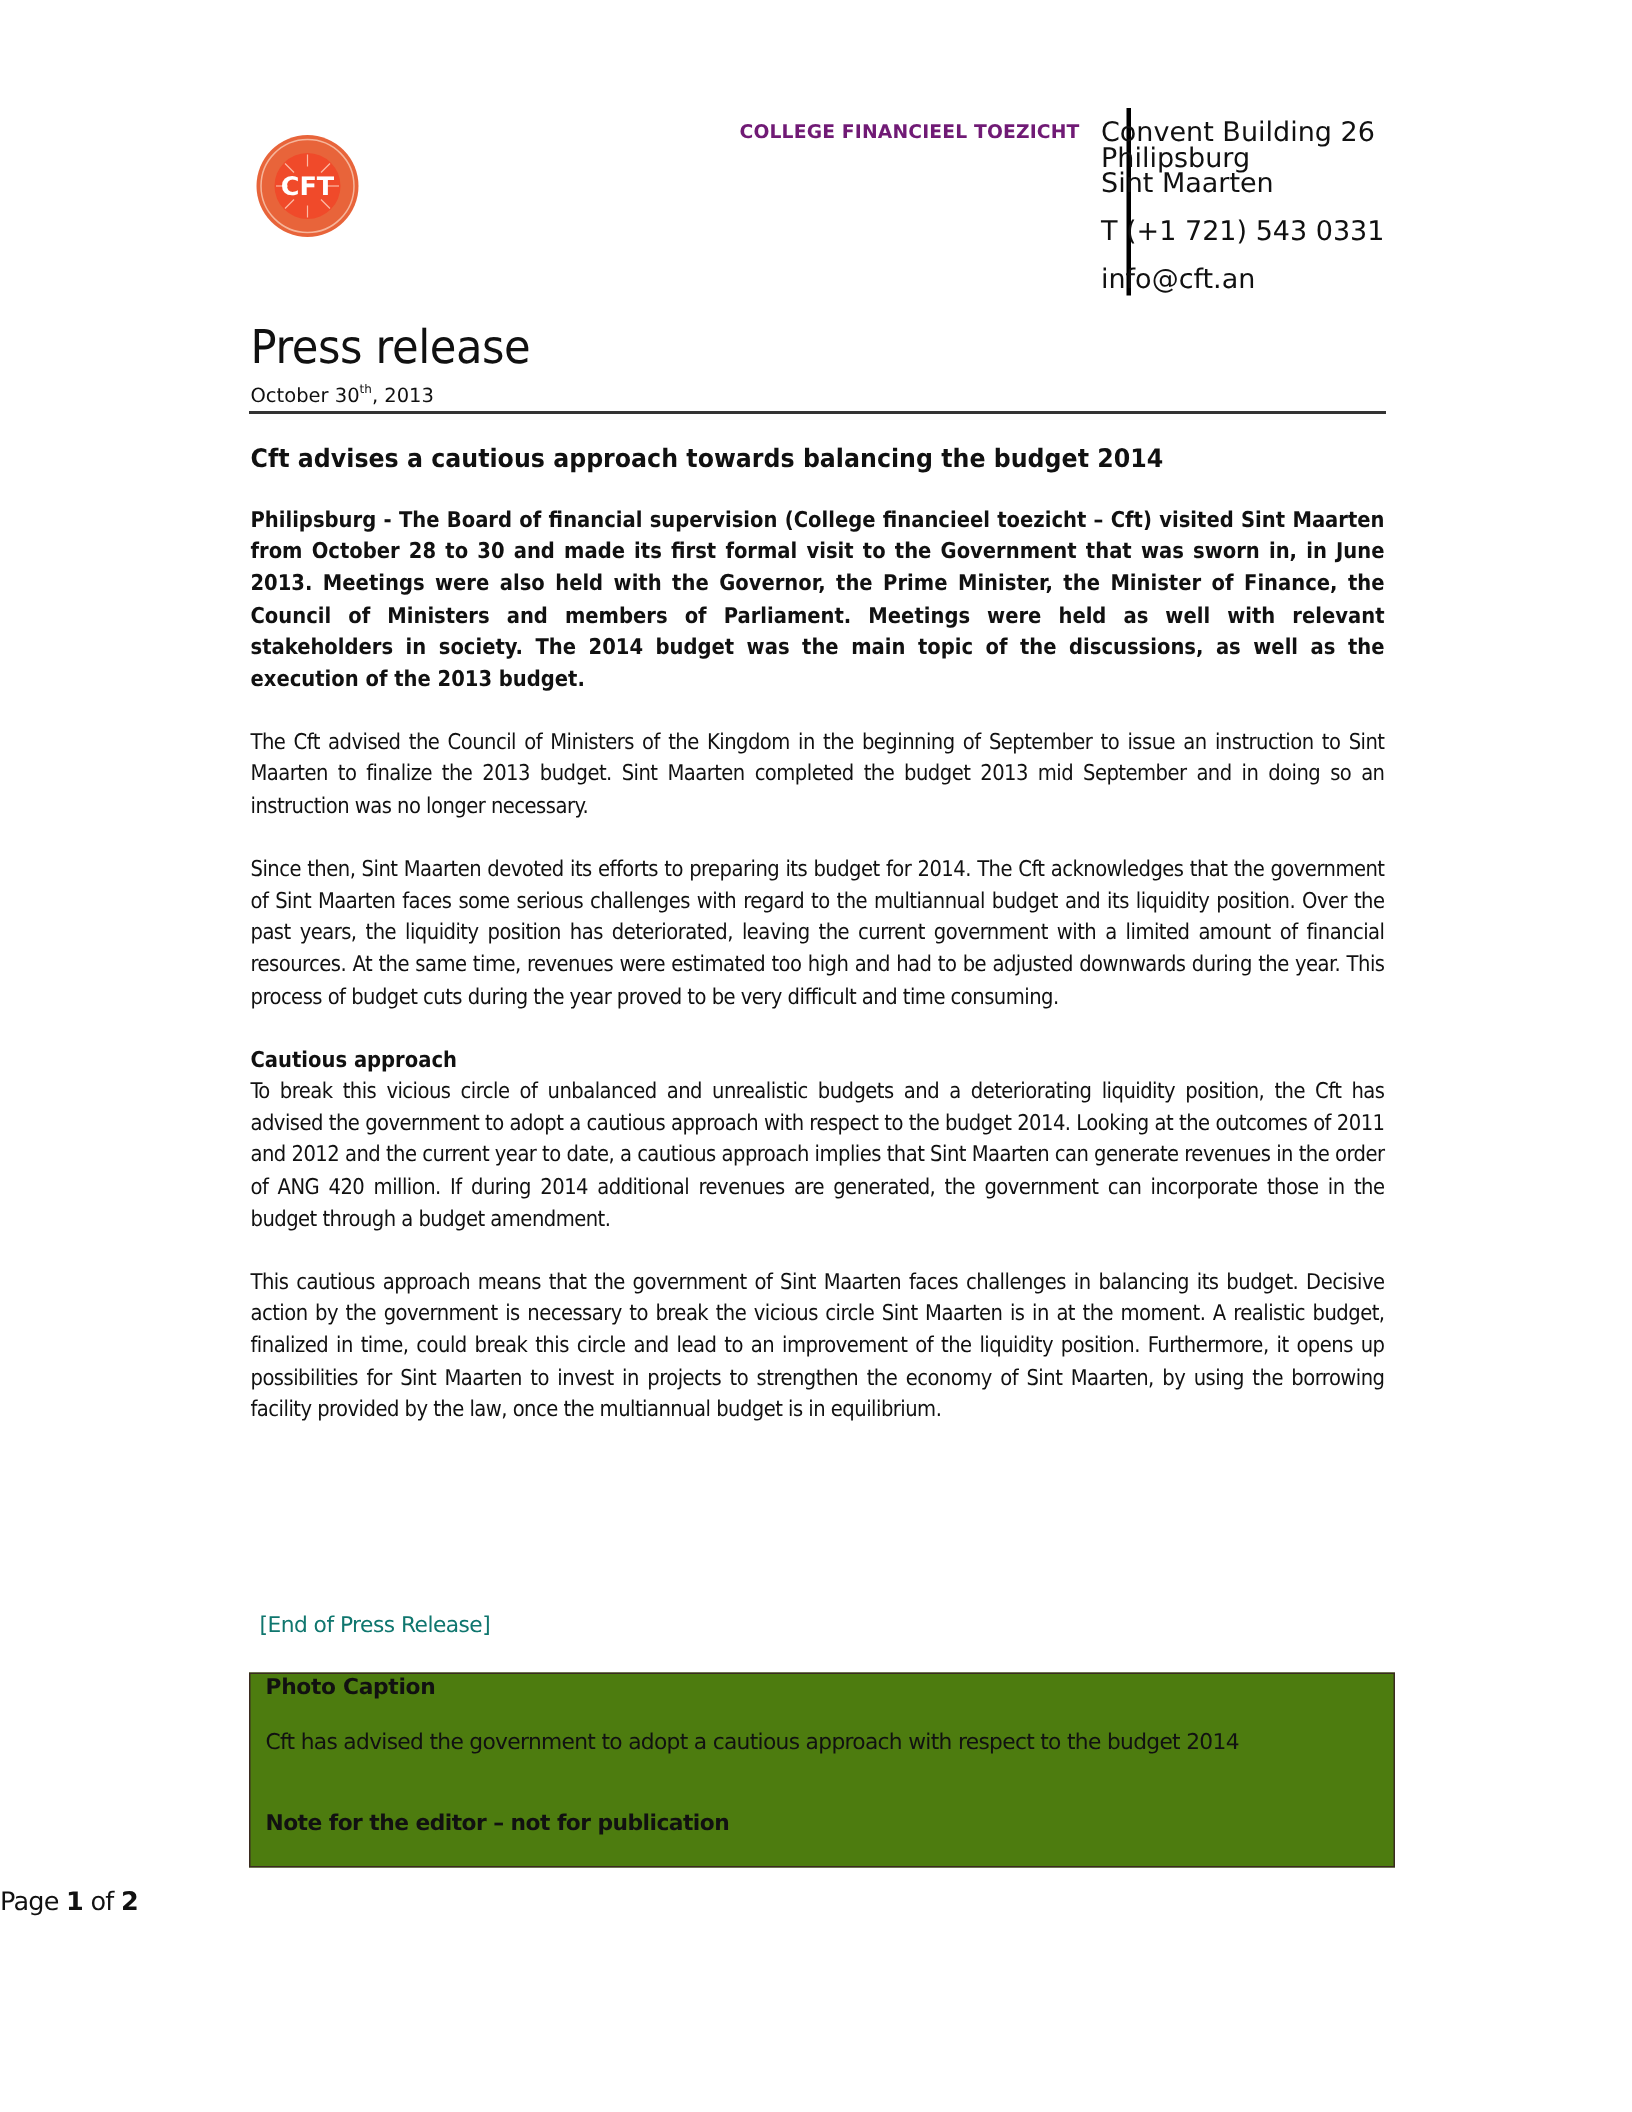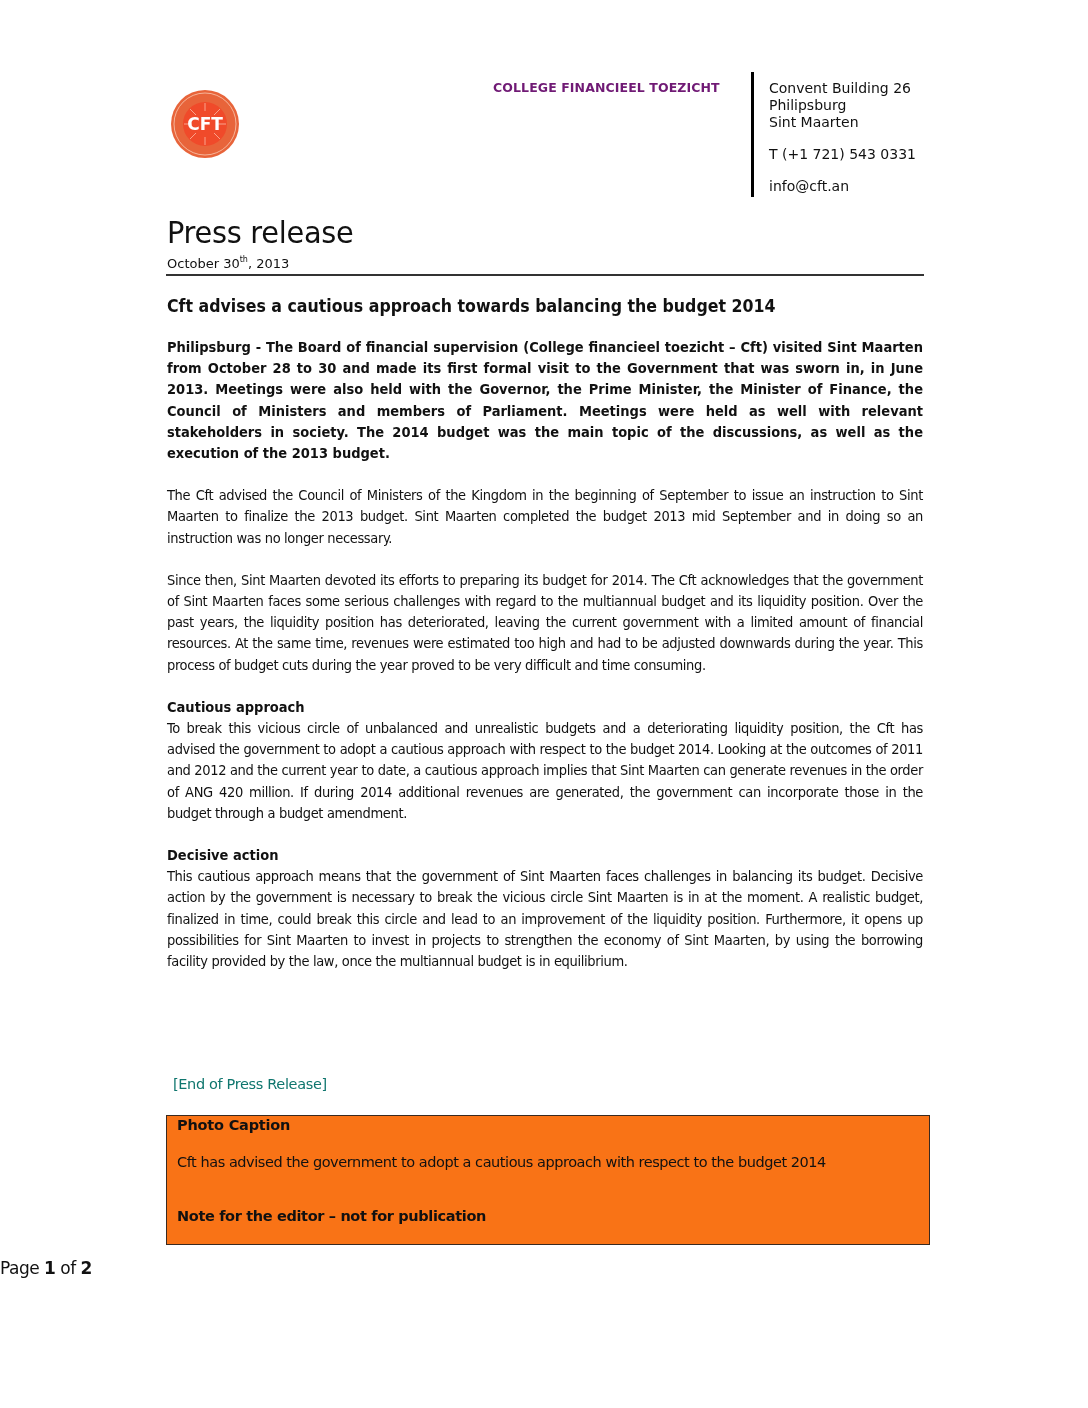--- a/index.html
+++ b/index.html
@@ -2,39 +2,39 @@
 <html><head>
   <meta charset="utf-8">
   <style>
     * { box-sizing: border-box; margin: 0; padding: 0; }
     html, body { width: 1088px; height: 1408px; background: #ffffff; }
     body { position: relative; font-family: "DejaVu Sans", sans-serif; color: #111; overflow: hidden; }
 
     .logo { position: absolute; left: 170px; top: 89px; width: 70px; height: 70px; }
     .org-name { position: absolute; left: 493px; top: 80px; font-family: "DejaVu Sans", sans-serif; font-weight: bold; font-size: 12.5px; letter-spacing: 0.1px; color: #701a75; }
     .vrule { position: absolute; left: 751px; top: 72px; width: 3px; height: 125px; background: #000; }
-    .address { position: absolute; left: 769px; top: 80px; font-size: 14px; line-height: 17px; color: #111; }
+    .address { position: absolute; left: 734px; top: 80px; font-size: 18px; line-height: 17px; color: #111; }
     .address .gap { height: 15px; }
 
     .title { position: absolute; left: 167px; top: 214px; font-family: "DejaVu Sans", sans-serif; font-size: 31px; font-weight: normal; color: #111; letter-spacing: -0.3px; transform: scaleX(0.93); transform-origin: left; }
     .date { position: absolute; left: 167px; top: 255px; font-size: 13px; color: #111; }
     .date sup { font-size: 8px; vertical-align: 6px; }
     .hrule { position: absolute; left: 166px; top: 274px; width: 758px; height: 2px; background: #333; }
 
     .headline { position: absolute; left: 167px; top: 296px; font-family: "DejaVu Sans", sans-serif; font-weight: bold; font-size: 17px; color: #111; transform: scaleX(0.93); transform-origin: left; white-space: nowrap; }
 
     .content { position: absolute; left: 167px; top: 337px; width: 756px; font-size: 14.5px; line-height: 21.2px; text-align: justify; font-family: "DejaVu Sans Condensed", "DejaVu Sans", sans-serif; }
     .para { margin-bottom: 21px; }
     .lead { font-weight: bold; }
     .section-heading { font-weight: bold; }
     .txt { letter-spacing: -0.35px; }
 
     .end-note { position: absolute; left: 173px; top: 1076px; font-size: 14.5px; color: #0f766e; letter-spacing: -0.35px; }
 
-    .caption-box { position: absolute; left: 166px; top: 1115px; width: 764px; height: 130px; background: #f97316; border: 1.5px solid #3a2a20; padding: 0 10px; }
+    .caption-box { position: absolute; left: 166px; top: 1115px; width: 764px; height: 130px; background: #4d7c0f; border: 1.5px solid #3a2a20; padding: 0 10px; }
     .caption-title { position: absolute; left: 10px; top: 1px; font-weight: bold; font-size: 14.5px; letter-spacing: -0.2px; }
     .caption-text { position: absolute; left: 10px; top: 38px; font-size: 14.5px; letter-spacing: -0.45px; }
     .caption-note { position: absolute; left: 10px; top: 92px; font-weight: bold; font-size: 14.5px; letter-spacing: -0.35px; }
 
     .page-footer { position: absolute; left: 0; width: 1088px; top: 1258px; text-align: left; font-size: 17px; color: #111; letter-spacing: -0.5px; }
     .page-footer b { font-weight: bold; }
   </style>
 </head>
 <body>
 
@@ -82,21 +82,20 @@
   <div class="para">
     <p class="txt">Since then, Sint Maarten devoted its efforts to preparing its budget for 2014. The Cft acknowledges that the government of Sint Maarten faces some serious challenges with regard to the multiannual budget and its liquidity position. Over the past years, the liquidity position has deteriorated, leaving the current government with a limited amount of financial resources. At the same time, revenues were estimated too high and had to be adjusted downwards during the year. This process of budget cuts during the year proved to be very difficult and time consuming.</p>
   </div>
 
   <div class="para">
     <div class="section-heading">Cautious approach</div>
     <p class="txt">To break this vicious circle of unbalanced and unrealistic budgets and a deteriorating liquidity position, the Cft has advised the government to adopt a cautious approach with respect to the budget 2014. Looking at the outcomes of 2011 and 2012 and the current year to date, a cautious approach implies that Sint Maarten can generate revenues in the order of ANG 420 million. If during 2014 additional revenues are generated, the government can incorporate those in the budget through a budget amendment.</p>
   </div>
 
   <div class="para">
-    <div class="section-heading">Decisive action</div>
     <p class="txt">This cautious approach means that the government of Sint Maarten faces challenges in balancing its budget. Decisive action by the government is necessary to break the vicious circle Sint Maarten is in at the moment. A realistic budget, finalized in time, could break this circle and lead to an improvement of the liquidity position. Furthermore, it opens up possibilities for Sint Maarten to invest in projects to strengthen the economy of Sint Maarten, by using the borrowing facility provided by the law, once the multiannual budget is in equilibrium.</p>
   </div>
 </div>
 
 <div class="end-note">[End of Press Release]</div>
 
 <div class="caption-box">
   <div class="caption-title">Photo Caption</div>
   <div class="caption-text">Cft has advised the government to adopt a cautious approach with respect to the budget 2014</div>
   <div class="caption-note">Note for the editor – not for publication</div>

